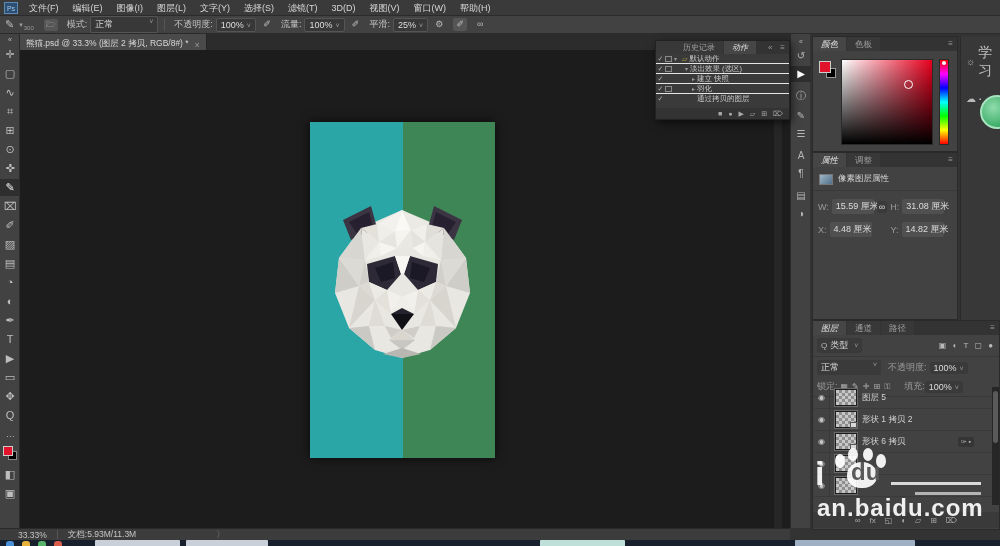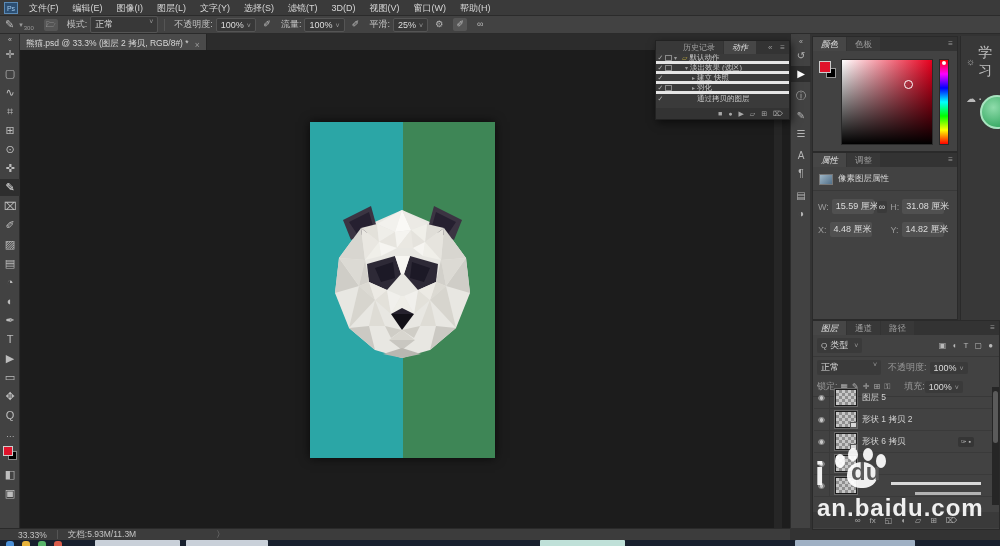--- a/index.html
+++ b/index.html
@@ -44,21 +44,21 @@
   .dock-icon { position:absolute; left:0; width:20px; height:16px; font-size:10px; line-height:16px; text-align:center; color:#b5b5b5; }
   .dock-icon.active { background:#2e2e2e; color:#fff; }
   .panel { background:#424242; border:1px solid #2a2a2a; }
   .ptabs { height:14px; background:#333333; display:flex; align-items:stretch; }
   .ptab { padding:0 8px; line-height:14px; font-size:8.5px; color:#9f9f9f; background:#383838; margin-right:1px; }
   .ptab.active { background:#464646; color:#e0e0e0;font-style:italic; }
   .pmenu { margin-left:auto; line-height:14px; padding:0 4px; color:#9a9a9a; font-size:8px; }
   .field { background:#505050; border-radius:2px; padding:1px 4px; color:#dcdcdc; white-space:nowrap; }
   
   .actions-panel { left:655px; top:40px; width:135px; height:80px; background:#3a3a3a; border:1px solid #222; box-shadow:2px 3px 8px rgba(0,0,0,.55); }
-  .act-row { display:flex; align-items:center; height:10px; font-size:7.5px; color:#c9c9c9; border-bottom:3px solid #e5e5e5; }
+  .act-row { display:flex; align-items:center; height:10px; font-size:7.5px; color:#c9c9c9; border-bottom:1px solid #e5e5e5; }
   .chk { color:#b0b0b0; width:9px; text-align:center; font-size:7px; }
   .modal-box { width:7px; height:6px; border:1px solid #8a8a8a; margin-right:2px; }
   .act-bottom { position:absolute; left:0; bottom:0; width:100%; height:11px; background:#333; display:flex; align-items:center; justify-content:flex-end; gap:6px; padding:0 6px; font-size:7px; color:#a8a8a8; }
   
   .hue-bar { background:linear-gradient(to bottom,#ff0000,#ff00ff,#0000ff,#00ffff,#00ff00,#ffff00,#ff0000); }
   .sb-square { background:linear-gradient(to bottom, rgba(0,0,0,0) 0%, #000 100%), linear-gradient(to right, #fff 0%, #e8001e 100%); }
   .picker-ring { width:9px; height:9px; border:1px solid #fff; border-radius:50%; }
   
   .lay-row { position:absolute; left:1px; width:186px; height:22px; border-bottom:1px solid #3a3a3a; display:flex; align-items:center; }
   .eye-box { width:16px; height:22px; border-right:1px solid #3a3a3a; text-align:center; line-height:22px; color:#c7c7c7; font-size:8px; }

